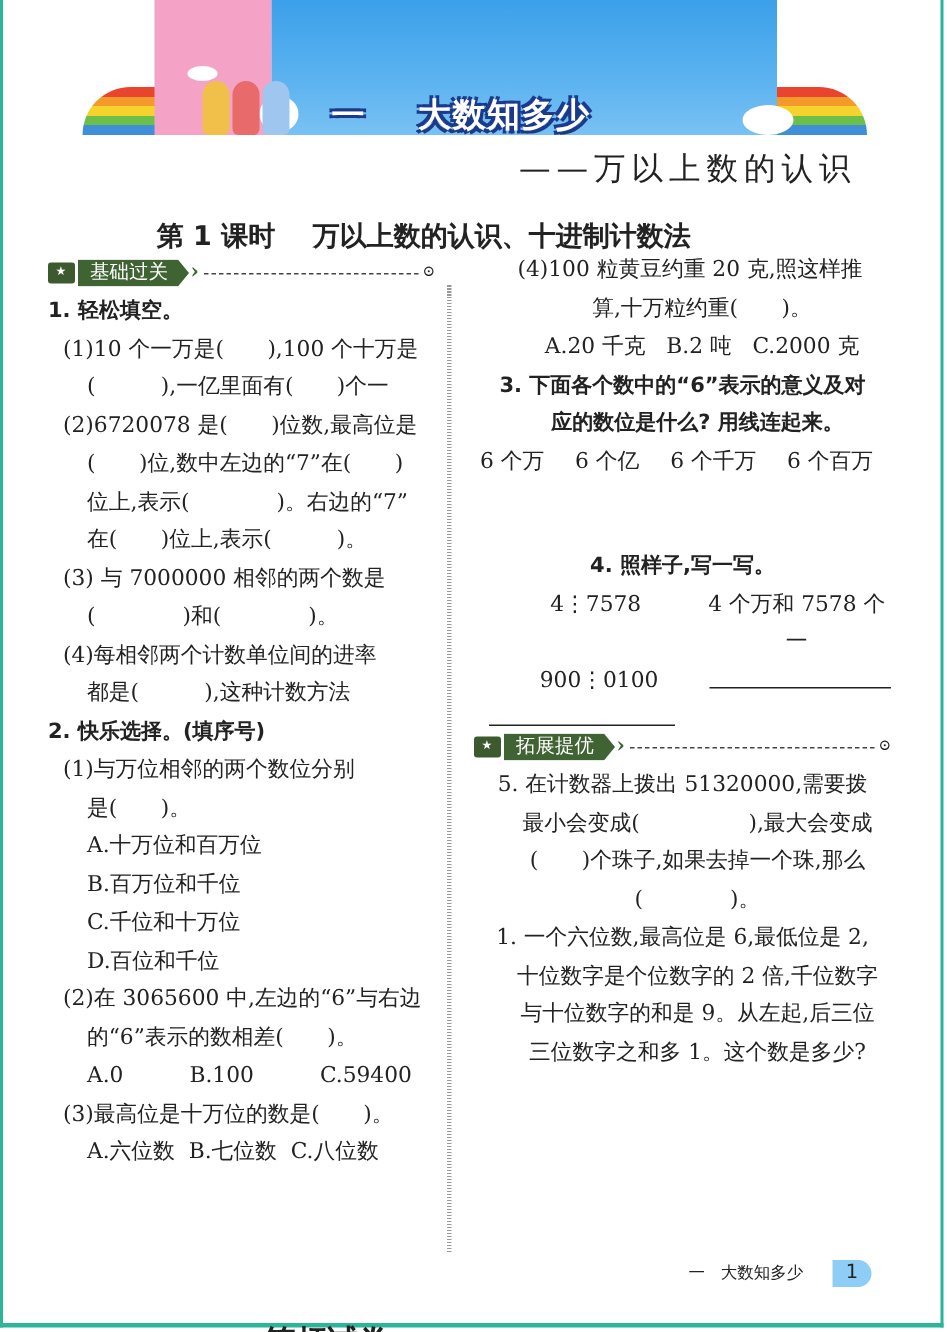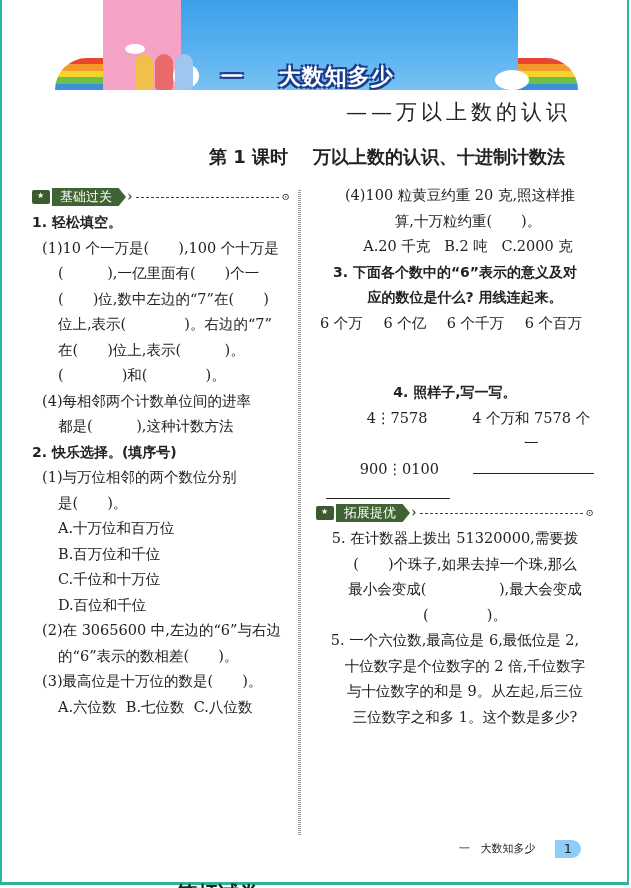--- a/index.html
+++ b/index.html
@@ -13,23 +13,23 @@
   .rainbow-l{position:absolute;left:0;top:58px;width:60px;height:32px;border-radius:40px 0 0 0;
     background:linear-gradient(#e8442e 0 20%,#f49a2a 20% 40%,#f5d32c 40% 60%,#6cc04a 60% 80%,#3f8fd8 80%);}
   .rainbow-r{position:absolute;right:0;top:58px;width:60px;height:32px;border-radius:0 40px 0 0;
     background:linear-gradient(#e8442e 0 20%,#f49a2a 20% 40%,#f5d32c 40% 60%,#6cc04a 60% 80%,#3f8fd8 80%);}
   .cloud{position:absolute;background:#fff;border-radius:50%;}
   .kids{position:absolute;left:80px;top:52px;width:70px;height:38px;}
   .kid{position:absolute;bottom:0;width:18px;height:36px;border-radius:9px 9px 4px 4px;}
   .banner-title{position:absolute;left:166px;top:62px;font-family:"DejaVu Sans",sans-serif;font-weight:bold;font-size:22px;color:#fff;
     text-shadow:-2px -2px 0 #1b3a8c,2px -2px 0 #1b3a8c,-2px 2px 0 #1b3a8c,2px 2px 0 #1b3a8c;letter-spacing:1px;white-space:pre;}
   .subtitle{position:absolute;left:346px;top:98px;font-size:21px;letter-spacing:4px;color:#222;}
-  .lesson-title{position:absolute;left:0;width:565px;top:145px;text-align:right;font-family:"DejaVu Sans",sans-serif;font-weight:bold;font-size:18px;white-space:pre;}
+  .lesson-title{position:absolute;left:0;width:565px;top:145px;text-align:center;font-family:"DejaVu Sans",sans-serif;font-weight:bold;font-size:18px;white-space:pre;}
   
-  .col{position:absolute;top:183px;font-size:14.5px;line-height:25.5px;}
+  .col{position:absolute;top:168px;font-size:14.5px;line-height:25.5px;}
   .col.left{left:32px;width:258px;}
   .col.right{left:316px;width:278px;text-align:center;}
   .divider{position:absolute;left:298px;top:190px;width:3px;height:645px;
     background:repeating-linear-gradient(#999 0 1px,#fff 1px 2px);}
   .sec-head{display:flex;align-items:center;height:20px;margin:4px 0 3px;}
   .sec-icon{width:18px;height:14px;background:#3d5a2f;border-radius:2px;position:relative;margin-right:2px;}
   .sec-icon::after{content:"★";color:#fff;font-size:8px;position:absolute;left:5px;top:1px;line-height:10px;}
   .sec-tag{background:#3f6332;color:#fff;font-family:"DejaVu Sans",sans-serif;font-size:13px;padding:0 8px;height:18px;line-height:18px;
     clip-path:polygon(0 0,90% 0,100% 50%,90% 100%,0 100%);padding-right:14px;}
   .sec-chev{color:#3f6332;font-weight:bold;font-size:14px;margin-left:1px;}
@@ -80,35 +80,42 @@
   <div class="sec-head">
     <span class="sec-icon"></span>
     <span class="sec-tag">基础过关</span>
     <span class="sec-chev">›</span>
     <span class="sec-dots"></span>
     <span class="sec-end">⊙</span>
   </div>
   <div class="q">1. 轻松填空。</div>
   <div class="sub">(1)10 个一万是(　　),100 个十万是</div>
   <div class="ind">(　　　),一亿里面有(　　)个一</div>
+  <div class="sub">(2)6720078 是(　　)位数,最高位是</div>
   <div class="ind">(　　)位,数中左边的“7”在(　　)</div>
   <div class="ind">位上,表示(　　　　)。右边的“7”</div>
   <div class="ind">在(　　)位上,表示(　　　)。</div>
+  <div class="sub">(3) 与 7000000 相邻的两个数是</div>
   <div class="ind">(　　　　)和(　　　　)。</div>
   <div class="sub">(4)每相邻两个计数单位间的进率</div>
   <div class="ind">都是(　　　),这种计数方法</div>
   <div class="q">2. 快乐选择。(填序号)</div>
   <div class="sub">(1)与万位相邻的两个数位分别</div>
   <div class="ind">是(　　)。</div>
   <div class="ind">A.十万位和百万位</div>
   <div class="ind">B.百万位和千位</div>
   <div class="ind">C.千位和十万位</div>
   <div class="ind">D.百位和千位</div>
   <div class="sub">(2)在 3065600 中,左边的“6”与右边</div>
   <div class="ind">的“6”表示的数相差(　　)。</div>
+  <div class="ind" style="display:flex;gap:44px;">
+    <span>A.0</span>
+    <span>B.100</span>
+    <span>C.59400</span>
+  </div>
   <div class="sub">(3)最高位是十万位的数是(　　)。</div>
   <div class="ind" style="white-space:pre;">A.六位数  B.七位数  C.八位数</div>
 </div>
 
 <div class="col right">
   <div class="sub">(4)100 粒黄豆约重 20 克,照这样推</div>
   <div class="ind">算,十万粒约重(　　)。</div>
   <div class="ind" style="white-space:pre;">A.20 千克   B.2 吨   C.2000 克</div>
   <div class="q">3. 下面各个数中的“6”表示的意义及对</div>
   <div class="q ind2">应的数位是什么? 用线连起来。</div>
@@ -133,24 +140,24 @@
     <span class="line"></span>
   </div>
   <div class="sec-head">
     <span class="sec-icon"></span>
     <span class="sec-tag">拓展提优</span>
     <span class="sec-chev">›</span>
     <span class="sec-dots"></span>
     <span class="sec-end">⊙</span>
   </div>
   <div>5. 在计数器上拨出 51320000,需要拨</div>
+  <div class="ind2">最小会变成(　　　　　),最大会变成</div>
   <div class="ind2">(　　)个珠子,如果去掉一个珠,那么</div>
-  <div class="ind2">最小会变成(　　　　　),最大会变成</div>
   <div class="ind2">(　　　　)。</div>
-  <div>5. 一个六位数,最高位是 6,最低位是 2,</div>
+  <div>1. 一个六位数,最高位是 6,最低位是 2,</div>
   <div class="ind2">十位数字是个位数字的 2 倍,千位数字</div>
   <div class="ind2">与十位数字的和是 9。从左起,后三位</div>
   <div class="ind2">三位数字之和多 1。这个数是多少?</div>
 </div>
 
 <div class="wm">
   <span class="wm-small">全部免费</span>
   <div class="wm-big">笔杆试卷</div>
   <div class="wm-url">www.biganshijuan.com</div>
 </div>

